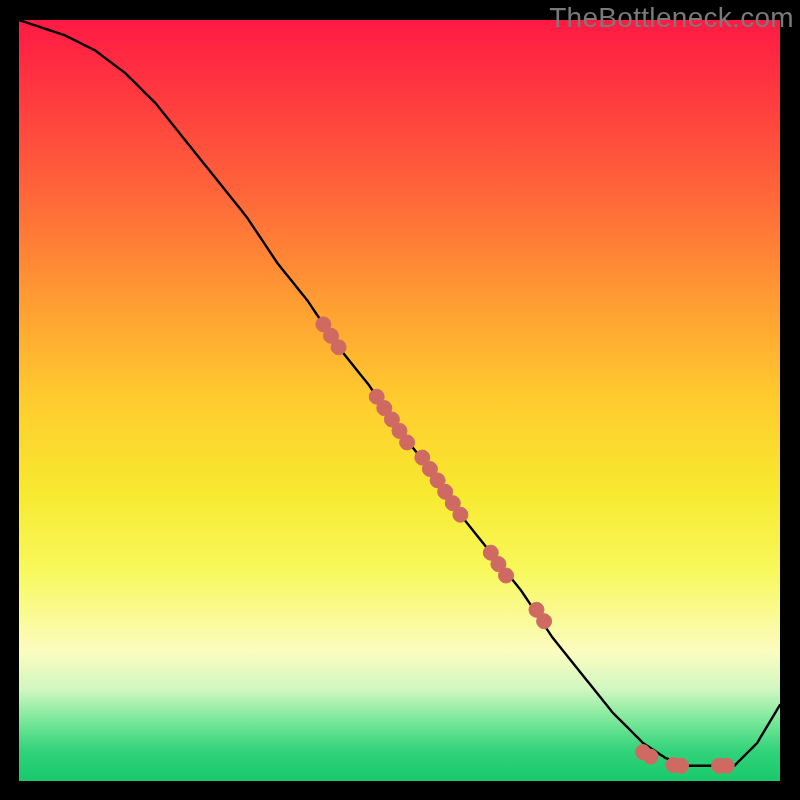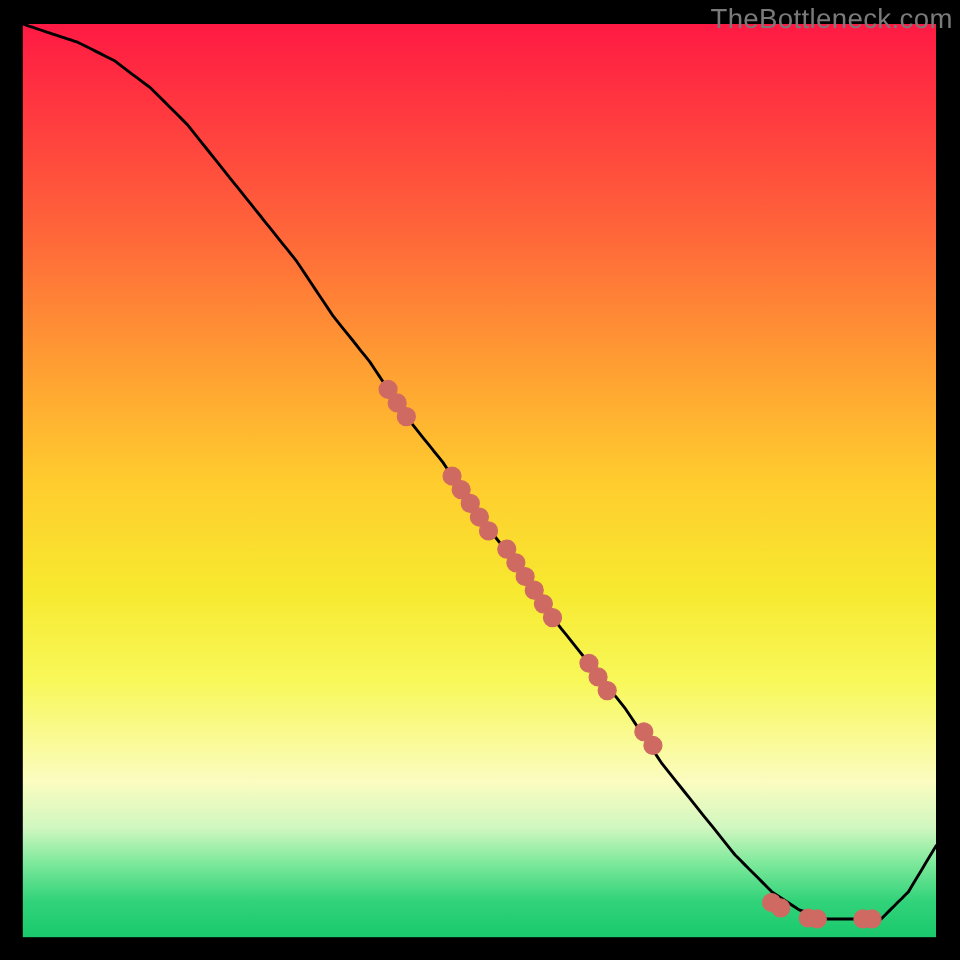--- a/index.html
+++ b/index.html
@@ -30,21 +30,21 @@
       #7be89a 92%,
       #32d37a 96%,
       #19c96c 100%
     );
   }
   .watermark {
     position: absolute;
     top: 2px;
     right: 6px;
     color: #7a7a7a;
-    font-size: 23px;
+    font-size: 28px;
     letter-spacing: 0.3px;
     z-index: 10;
     font-weight: 500;
   }
   svg.overlay {
     position: absolute;
     left: 0;
     top: 0;
     width: 761px;
     height: 761px;

